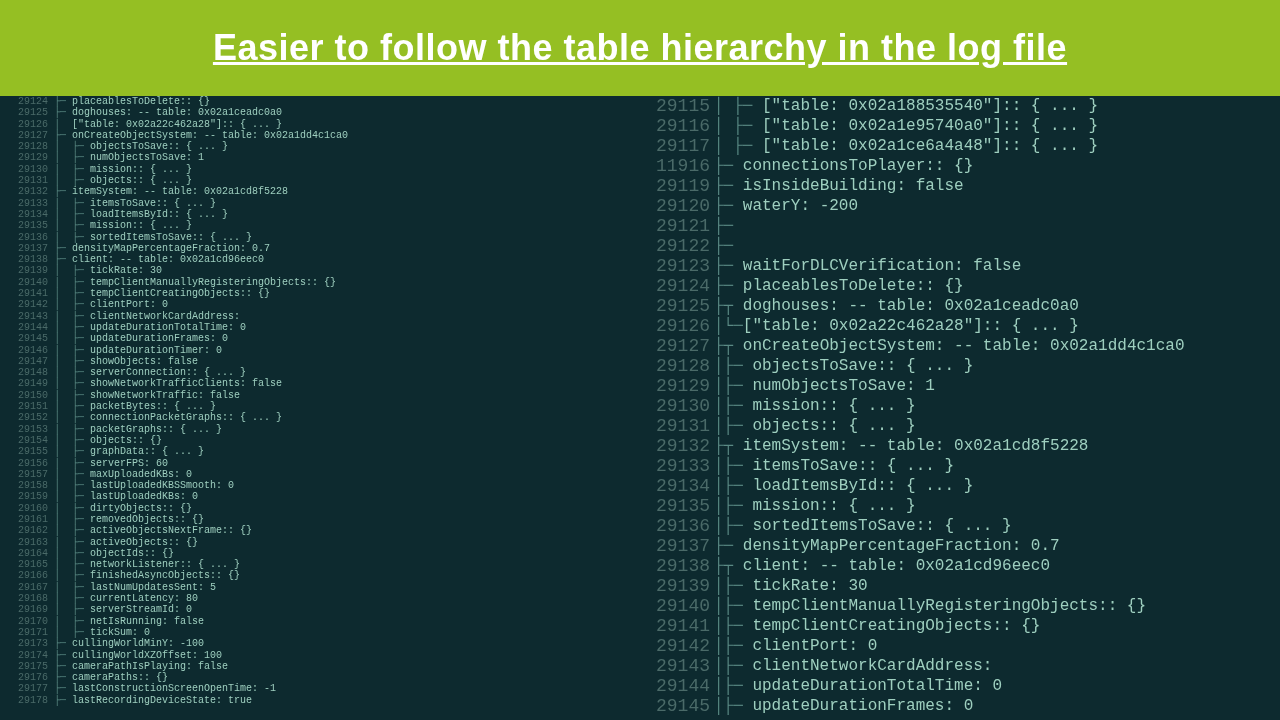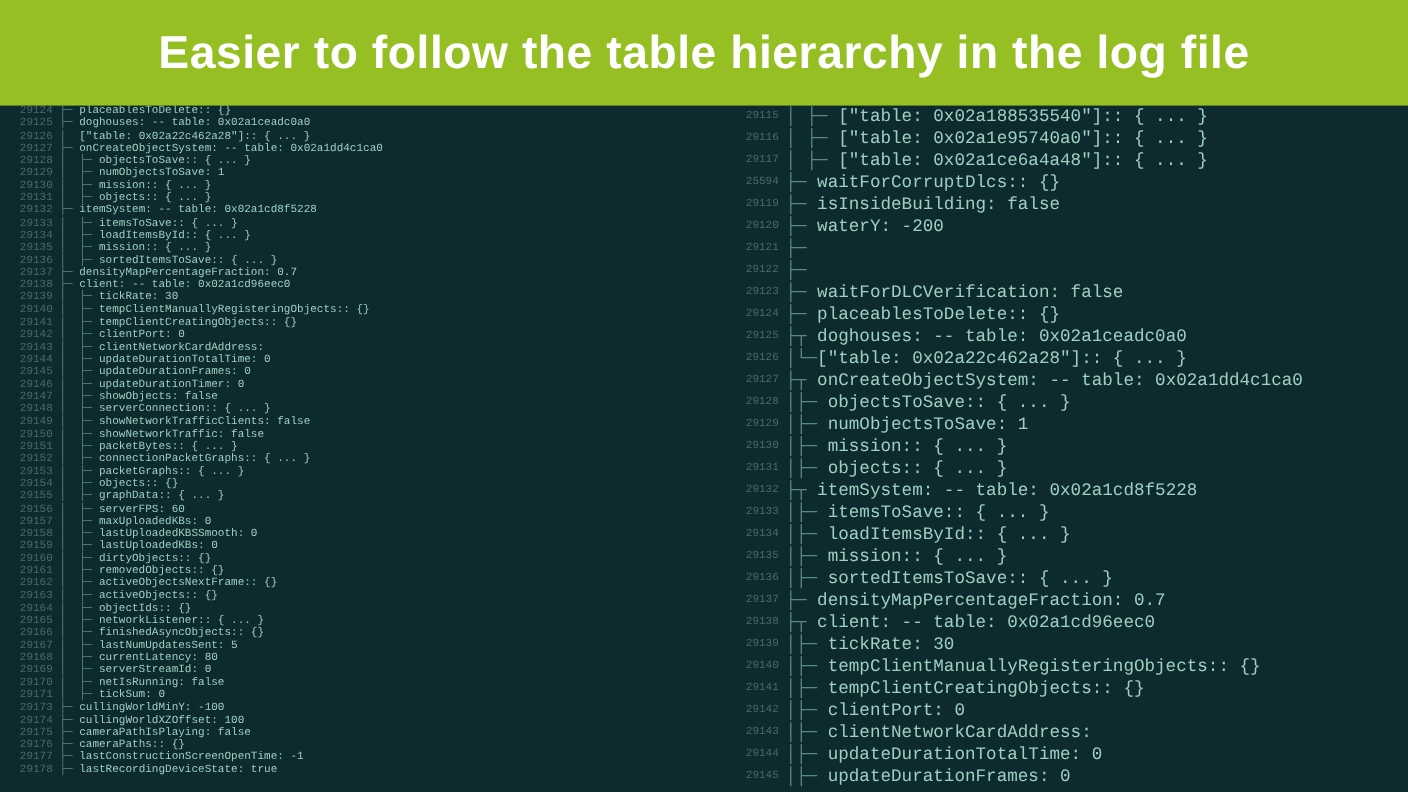--- a/index.html
+++ b/index.html
@@ -17,23 +17,24 @@
     background: #95bf23;
     display: flex;
     align-items: center;
     justify-content: center;
     position: relative;
     z-index: 10;
   }
   .banner-title {
     color: #ffffff;
     font-family: "Segoe UI", Arial, sans-serif;
-    font-size: 42px;
+    font-size: 36px;
     font-weight: 600;
     letter-spacing: 0.5px;
+    text-decoration: underline;
   }
   .split {
     display: flex;
     width: 1280px;
     height: 624px;
     margin-left: 16px;
   }
   .pane {
     height: 624px;
     background: #0d2a2f;
@@ -54,21 +55,21 @@
     line-height: 20px;
     height: 20px;
   }
   .lineno {
     color: #4a6a68;
     text-align: right;
     padding-right: 6px;
     flex-shrink: 0;
   }
   .pane-left .lineno { width: 38px; }
-  .pane-right .lineno { width: 58px; font-size: 10px; }
+  .pane-right .lineno { width: 58px; font-size: 18px; }
   .tree {
     color: #5a8a84;
     flex-shrink: 0;
   }
   .txt {
     color: #9ecfbf;
   }
 </style>
 </head>
 <body>
@@ -131,21 +132,21 @@
       <div class="log-line"><span class="lineno">29174</span><span class="tree">├─ </span><span class="txt">cullingWorldXZOffset: 100</span></div>
       <div class="log-line"><span class="lineno">29175</span><span class="tree">├─ </span><span class="txt">cameraPathIsPlaying: false</span></div>
       <div class="log-line"><span class="lineno">29176</span><span class="tree">├─ </span><span class="txt">cameraPaths:: {}</span></div>
       <div class="log-line"><span class="lineno">29177</span><span class="tree">├─ </span><span class="txt">lastConstructionScreenOpenTime: -1</span></div>
       <div class="log-line"><span class="lineno">29178</span><span class="tree">├─ </span><span class="txt">lastRecordingDeviceState: true</span></div>
     </div>
   <div class="pane pane-right" id="pane-right">
       <div class="log-line"><span class="lineno">29115</span><span class="tree">│ ├─ </span><span class="txt">["table: 0x02a188535540"]:: { ... }</span></div>
       <div class="log-line"><span class="lineno">29116</span><span class="tree">│ ├─ </span><span class="txt">["table: 0x02a1e95740a0"]:: { ... }</span></div>
       <div class="log-line"><span class="lineno">29117</span><span class="tree">│ ├─ </span><span class="txt">["table: 0x02a1ce6a4a48"]:: { ... }</span></div>
-      <div class="log-line"><span class="lineno">25594</span><span class="tree">├─ </span><span class="txt">waitForCorruptDlcs:: {}</span></div>
+      <div class="log-line"><span class="lineno">11916</span><span class="tree">├─ </span><span class="txt">connectionsToPlayer:: {}</span></div>
       <div class="log-line"><span class="lineno">29119</span><span class="tree">├─ </span><span class="txt">isInsideBuilding: false</span></div>
       <div class="log-line"><span class="lineno">29120</span><span class="tree">├─ </span><span class="txt">waterY: -200</span></div>
       <div class="log-line"><span class="lineno">29121</span><span class="tree">├─ </span></div>
       <div class="log-line"><span class="lineno">29122</span><span class="tree">├─ </span></div>
       <div class="log-line"><span class="lineno">29123</span><span class="tree">├─ </span><span class="txt">waitForDLCVerification: false</span></div>
       <div class="log-line"><span class="lineno">29124</span><span class="tree">├─ </span><span class="txt">placeablesToDelete:: {}</span></div>
       <div class="log-line"><span class="lineno">29125</span><span class="tree">├┬ </span><span class="txt">doghouses: -- table: 0x02a1ceadc0a0</span></div>
       <div class="log-line"><span class="lineno">29126</span><span class="tree">│└─</span><span class="txt">["table: 0x02a22c462a28"]:: { ... }</span></div>
       <div class="log-line"><span class="lineno">29127</span><span class="tree">├┬ </span><span class="txt">onCreateObjectSystem: -- table: 0x02a1dd4c1ca0</span></div>
       <div class="log-line"><span class="lineno">29128</span><span class="tree">│├─ </span><span class="txt">objectsToSave:: { ... }</span></div>

